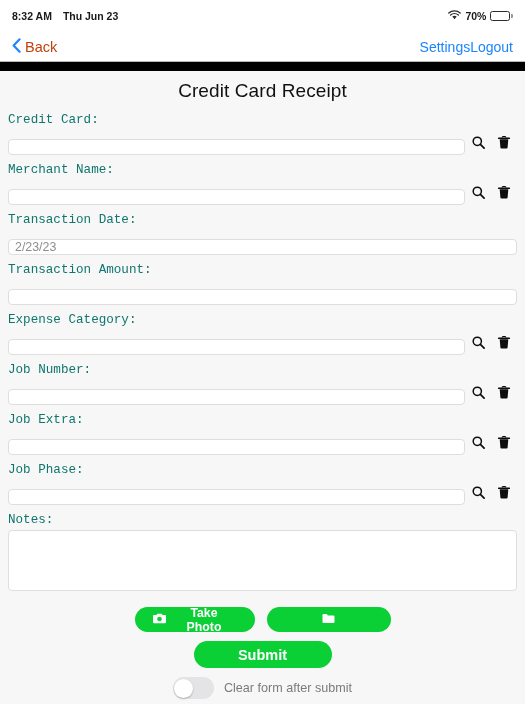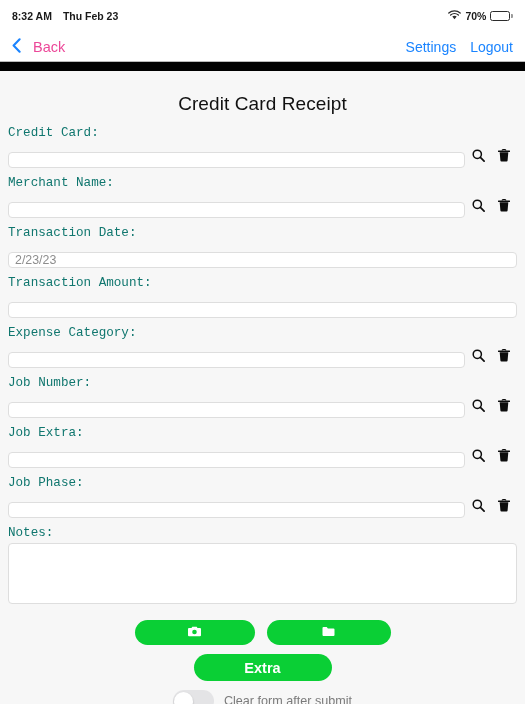--- a/index.html
+++ b/index.html
@@ -64,34 +64,33 @@
   .nav-bar {
     height: 29px;
     background: #ffffff;
     display: flex;
     align-items: center;
     padding: 0 12px;
   }
   .back-btn {
     display: flex;
     align-items: center;
-    gap: 12px;
-    color: #ec4899;
+    gap: 4px;
+    color: #c2410c;
     font-size: 14.5px;
     cursor: pointer;
   }
   .chevron-left {
     display: block;
     margin-top: 1px;
   }
   .nav-right {
     margin-left: auto;
     display: flex;
     align-items: center;
-    gap: 14px;
   }
   .nav-link {
     color: #1a84ff;
     font-size: 14px;
     cursor: pointer;
   }
 
   .nav-divider {
     height: 1px;
     background: #b8b8b8;
@@ -103,21 +102,21 @@
 
   
   .content {
     padding: 0 8px;
   }
   .page-title {
     text-align: center;
     font-size: 19px;
     font-weight: normal;
     color: #111;
-    padding: 22px 0 11px;
+    padding: 9px 0 11px;
     letter-spacing: 0.1px;
   }
   .field-label {
     font-size: 12.6px;
     color: #0f766e;
     margin-bottom: 3px;
     line-height: 14px;
     font-family: Liberation Mono, monospace;
   }
   .field-row {
@@ -236,21 +235,21 @@
     font-size: 12.6px;
     color: #7b7b7b;
   }
 </style>
 </head>
 <body>
 
 <div class="status-bar">
   <div class="status-left">
     <span>8:32 AM</span>
-    <span>Thu Feb 23</span>
+    <span>Thu Jun 23</span>
   </div>
   <div class="status-right">
     <span class="wifi-icon">
       <svg width="13" height="10" viewBox="0 0 13 10">
         <path d="M6.5 9.2 L4.3 6.6 A3.5 3.5 0 0 1 8.7 6.6 Z" fill="#2b2b2b"></path>
         <path d="M2.6 5.1 A6 6 0 0 1 10.4 5.1" stroke="#2b2b2b" stroke-width="1.3" fill="none" stroke-linecap="round"></path>
         <path d="M0.8 3.1 A8.6 8.6 0 0 1 12.2 3.1" stroke="#2b2b2b" stroke-width="1.3" fill="none" stroke-linecap="round"></path>
       </svg>
     </span>
     <span>70%</span>
@@ -401,33 +400,34 @@
   <textarea class="notes-area" placeholder="" style=""></textarea>
 
   <div class="btn-row">
     <button class="green-btn btn-photo">
       <span>
         <svg width="13" height="11" viewBox="0 0 13 11">
           <path d="M4.3 0.8 h4.4 l0.8 1.2 H12 a1 1 0 0 1 1 1 v6.2 a1 1 0 0 1 -1 1 H1 a1 1 0 0 1 -1 -1 V3 a1 1 0 0 1 1 -1 h2.5 z" fill="#ffffff"></path>
           <circle cx="6.5" cy="6" r="2.3" fill="#0ACF35"></circle>
         </svg>
       </span>
+      <span>Take Photo</span>
     </button>
     <button class="green-btn btn-gallery">
       <span>
         <svg width="13" height="11" viewBox="0 0 13 11">
           <path d="M0.5 2 a1 1 0 0 1 1 -1 h3.2 l1.2 1.4 H11.5 a1 1 0 0 1 1 1 v5.6 a1 1 0 0 1 -1 1 H1.5 a1 1 0 0 1 -1 -1 z" fill="#ffffff"></path>
         </svg>
       </span>
     </button>
   </div>
 
   <div class="submit-row">
     <button class="green-btn btn-submit">
-      <span>Extra</span>
+      <span>Submit</span>
     </button>
   </div>
 
   <div class="toggle-row">
     <div class="toggle">
       <div class="toggle-knob"></div>
     </div>
     <span class="toggle-label">Clear form after submit</span>
   </div>
 

